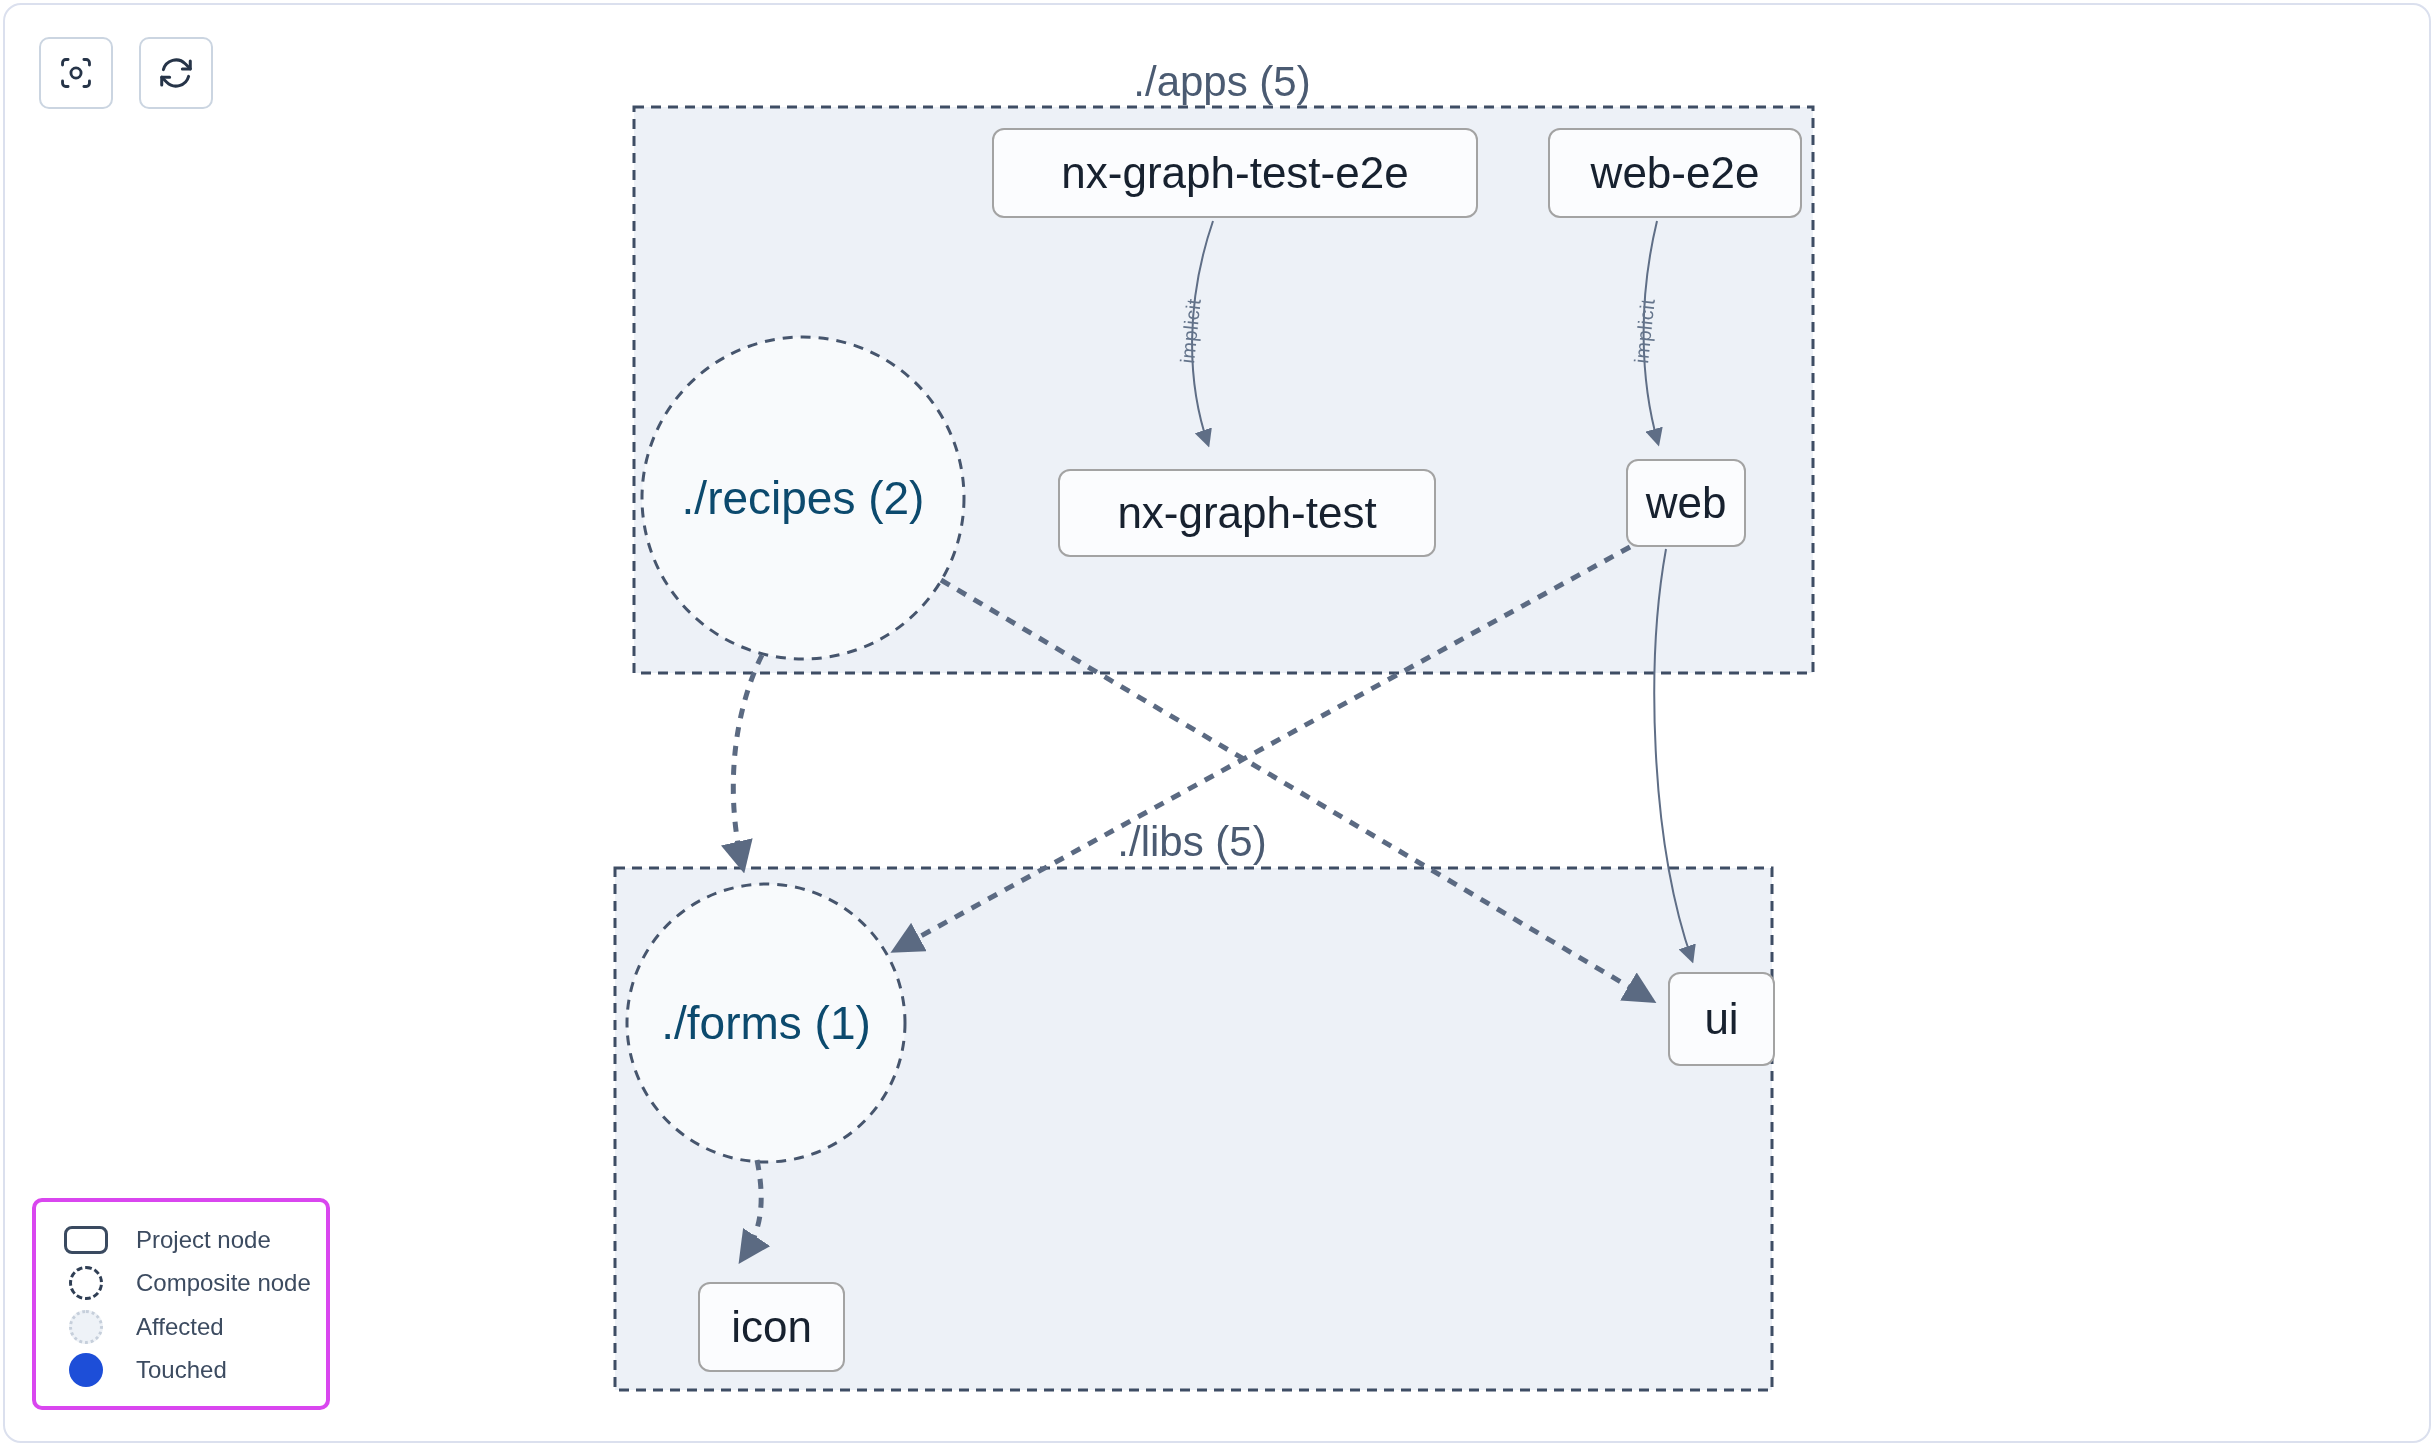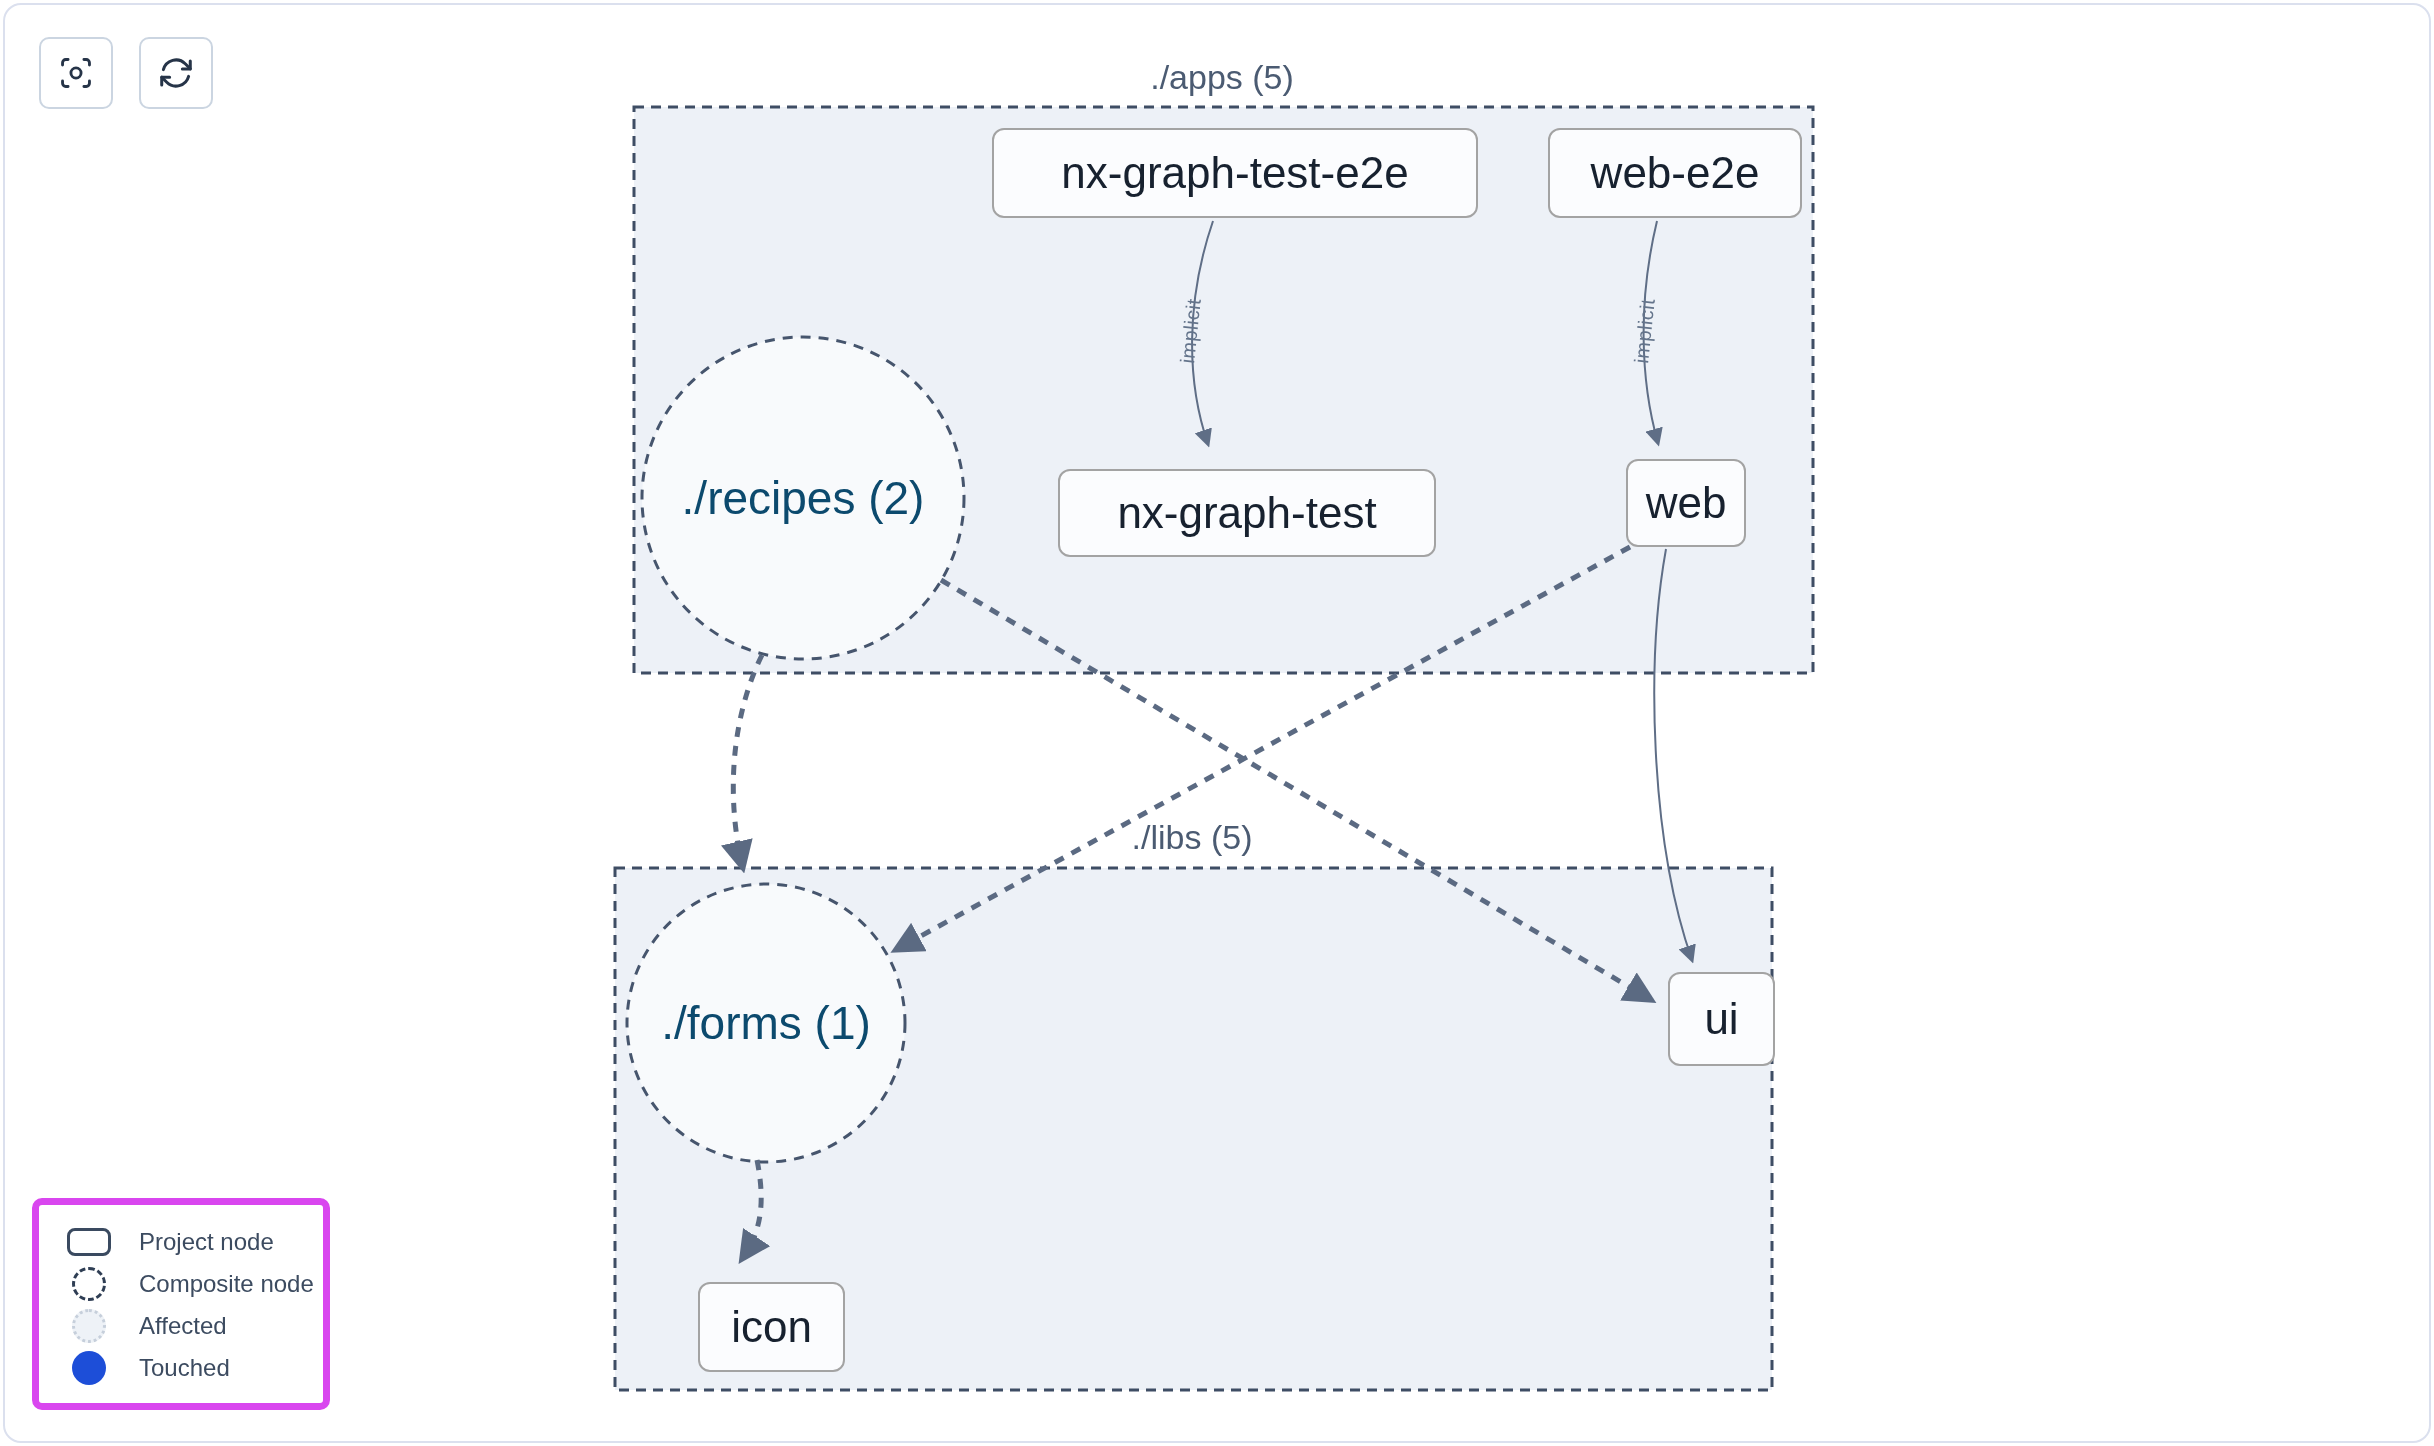--- a/index.html
+++ b/index.html
@@ -21,21 +21,21 @@
   }
   .graph-svg {
     position: absolute;
     left: 0; top: 0;
     width: 2434px; height: 1446px;
     z-index: 1;
   }
   .group-label {
     position: absolute;
     transform: translateX(-50%);
-    font-size: 34px;
+    font-size: 42px;
     color: #4b5b72;
     white-space: nowrap;
     z-index: 2;
   }
   .node {
     position: absolute;
     display: flex;
     align-items: center;
     justify-content: center;
     background: #fbfcfe;
@@ -80,21 +80,21 @@
     cursor: pointer;
     z-index: 30;
     box-sizing: border-box;
   }
   .tool-btn svg { width: 38px; height: 38px; }
   .legend {
     position: absolute;
     left: 32px; top: 1198px;
     width: 298px; height: 212px;
     background: #ffffff;
-    border: 7px solid #d946ef;
+    border: 4px solid #d946ef;
     border-radius: 10px;
     box-sizing: border-box;
     padding: 16px 0 14px 0;
     display: flex;
     flex-direction: column;
     justify-content: space-between;
     z-index: 30;
   }
   .legend-row { display: flex; align-items: center; height: 44px; }
   .legend-glyph {

